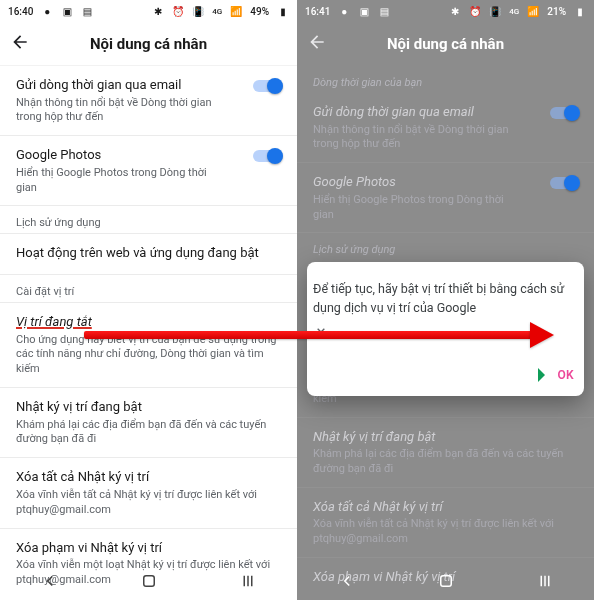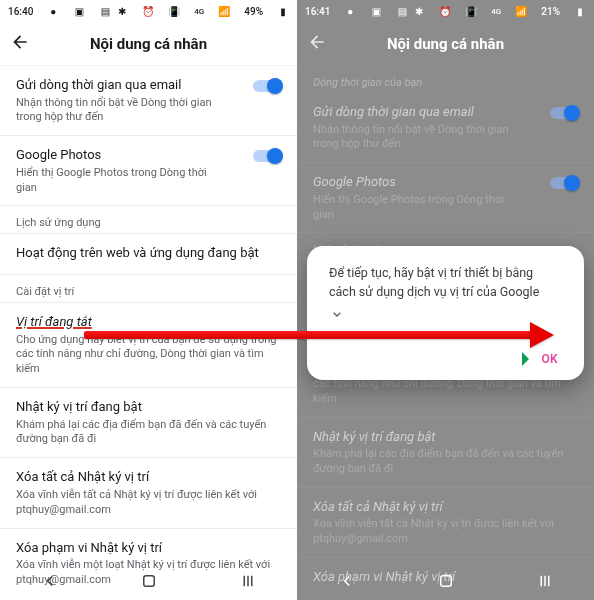--- a/index.html
+++ b/index.html
@@ -3,21 +3,21 @@
 <meta charset="utf-8">
 <style>
   * { margin: 0; padding: 0; box-sizing: border-box; }
   body { font-family: -apple-system, Roboto, Arial, sans-serif; background: #fff; width: 594px; height: 600px; overflow: hidden; display: flex; }
   .phone { width: 297px; height: 600px; position: relative; overflow: hidden; }
   .phone.left { background: #fff; color: #1a1a1a; }
   .phone.right { background: #fff; color: #1a1a1a; }
   .right .scrim { position: absolute; inset: 0; background: rgba(0,0,0,0.45); }
 
   .status { height: 22px; display: flex; align-items: center; justify-content: space-between; padding: 0 8px; font-size: 10px; font-weight: 500; }
-  .status .slot { display: flex; align-items: center; gap: 14px; }
+  .status .slot { display: flex; align-items: center; gap: 8px; }
   .status .ico { width: 12px; height: 12px; display: inline-flex; align-items: center; justify-content: center; }
   .right .status { color: #fff; position: relative; z-index: 2; }
 
   .appbar { height: 44px; display: flex; align-items: center; justify-content: center; position: relative; border-bottom: 1px solid rgba(0,0,0,0.05); }
   .appbar .back { position: absolute; left: 10px; top: 50%; transform: translateY(-50%); }
   .appbar .title { font-size: 15px; font-weight: 700; }
   .right .appbar { border-bottom: 1px solid rgba(255,255,255,0.0); position: relative; z-index: 2; color: #fff; }
 
   .content { padding: 0; }
   .phone.right .content { position: relative; z-index: 2; color: #cfcfd2; }
@@ -36,21 +36,21 @@
   .right .header-label { color: #b6b6bd; }
   .row.italic-title .title { font-style: italic; }
   .row.underline-title .title { text-decoration: underline; text-decoration-thickness: 2px; text-decoration-color: #d93025; }
   .right .row.strike-title .title { text-decoration: line-through; text-decoration-color: #d4d4d6; }
 
   .navbar { position: absolute; bottom: 0; left: 0; right: 0; height: 38px; display: flex; align-items: center; justify-content: space-around; }
   .navbar .nb { width: 20px; height: 20px; display: flex; align-items: center; justify-content: center; }
   .right .navbar { z-index: 3; }
   .right .navbar svg { stroke: #fff; fill: none; }
 
-  .dialog { position: absolute; left: 10px; right: 10px; top: 246px; background: #ffffff; border-radius: 16px; z-index: 5; box-shadow: 0 8px 24px rgba(0,0,0,.35); padding: 18px 22px 8px; }
+  .dialog { position: absolute; left: 10px; right: 10px; top: 262px; background: #ffffff; border-radius: 8px; z-index: 5; box-shadow: 0 8px 24px rgba(0,0,0,.35); padding: 18px 6px 8px; }
   .dialog .msg { font-size: 12.5px; color: #3c4043; line-height: 1.5; }
   .dialog .chev { margin-top: 4px; }
   .dialog .actions { display: flex; justify-content: flex-end; gap: 16px; margin-top: 20px; }
   .dialog .btn { font-size: 12px; font-weight: 600; letter-spacing: .3px; padding: 6px 4px; }
   .dialog .btn.neg { color: #8a8a8e; }
   .dialog .btn.pos { color: #ec4899; position: relative; }
   .dialog .btn.pos::before { content: ""; position: absolute; left: -16px; top: 50%; border: 7px solid transparent; border-left-color: #0f9d58; transform: translateY(-50%); }
 
   .arrow { position: absolute; top: 326px; left: 84px; width: 470px; height: 18px; z-index: 20; pointer-events: none; }
   .arrow .shaft { position: absolute; left: 0; right: 22px; top: 5px; height: 8px; background: linear-gradient(#ff1a1a,#d40000); border-radius: 2px; box-shadow: 0 1px 2px rgba(0,0,0,.25); }

